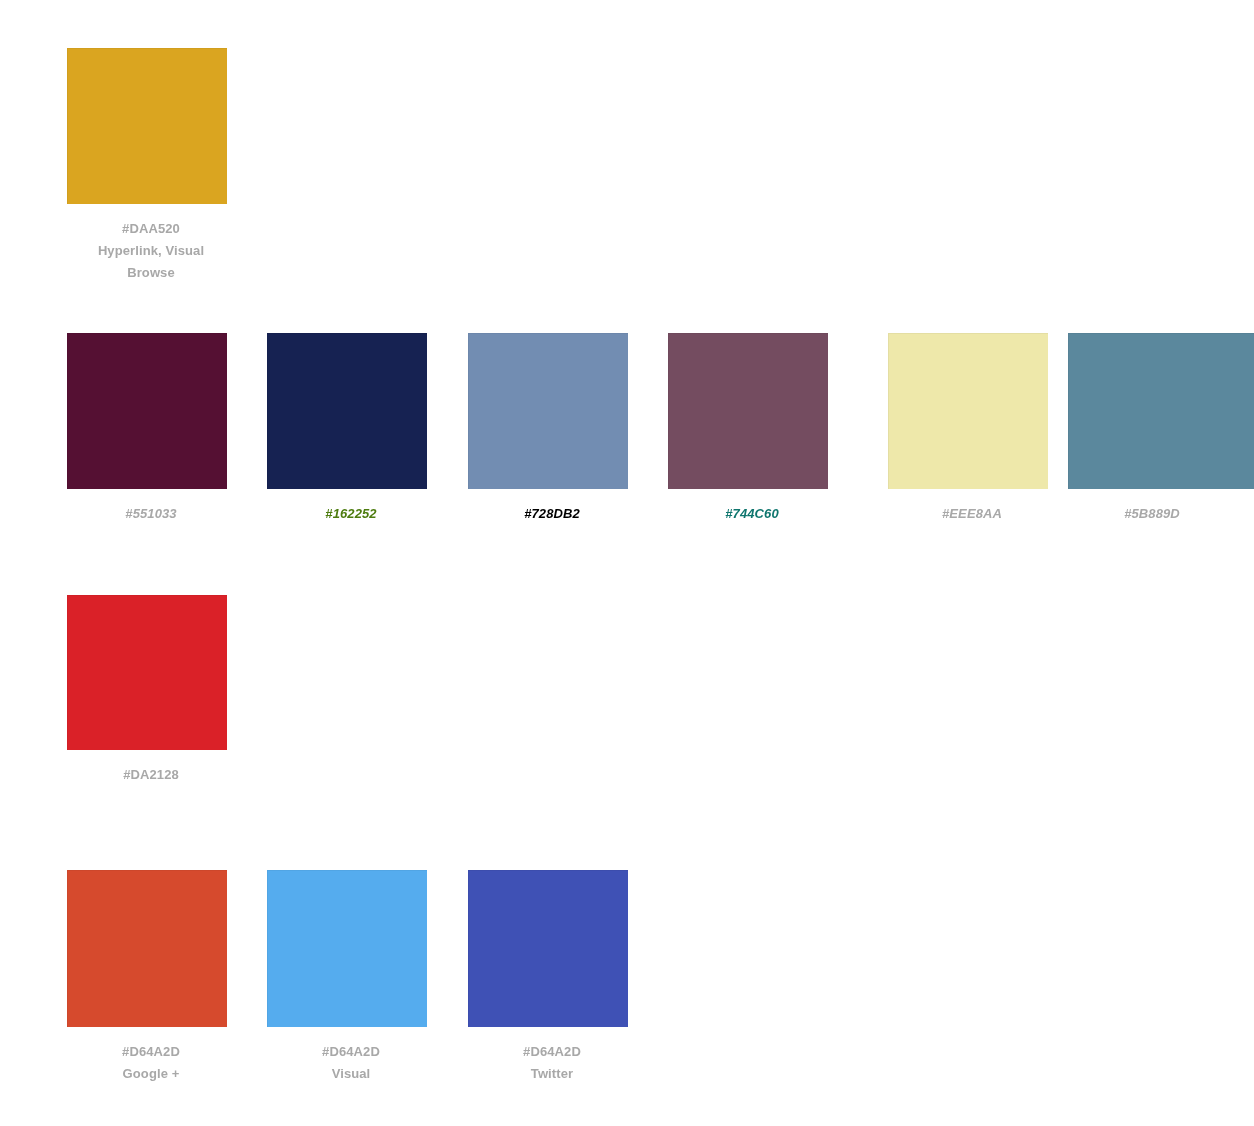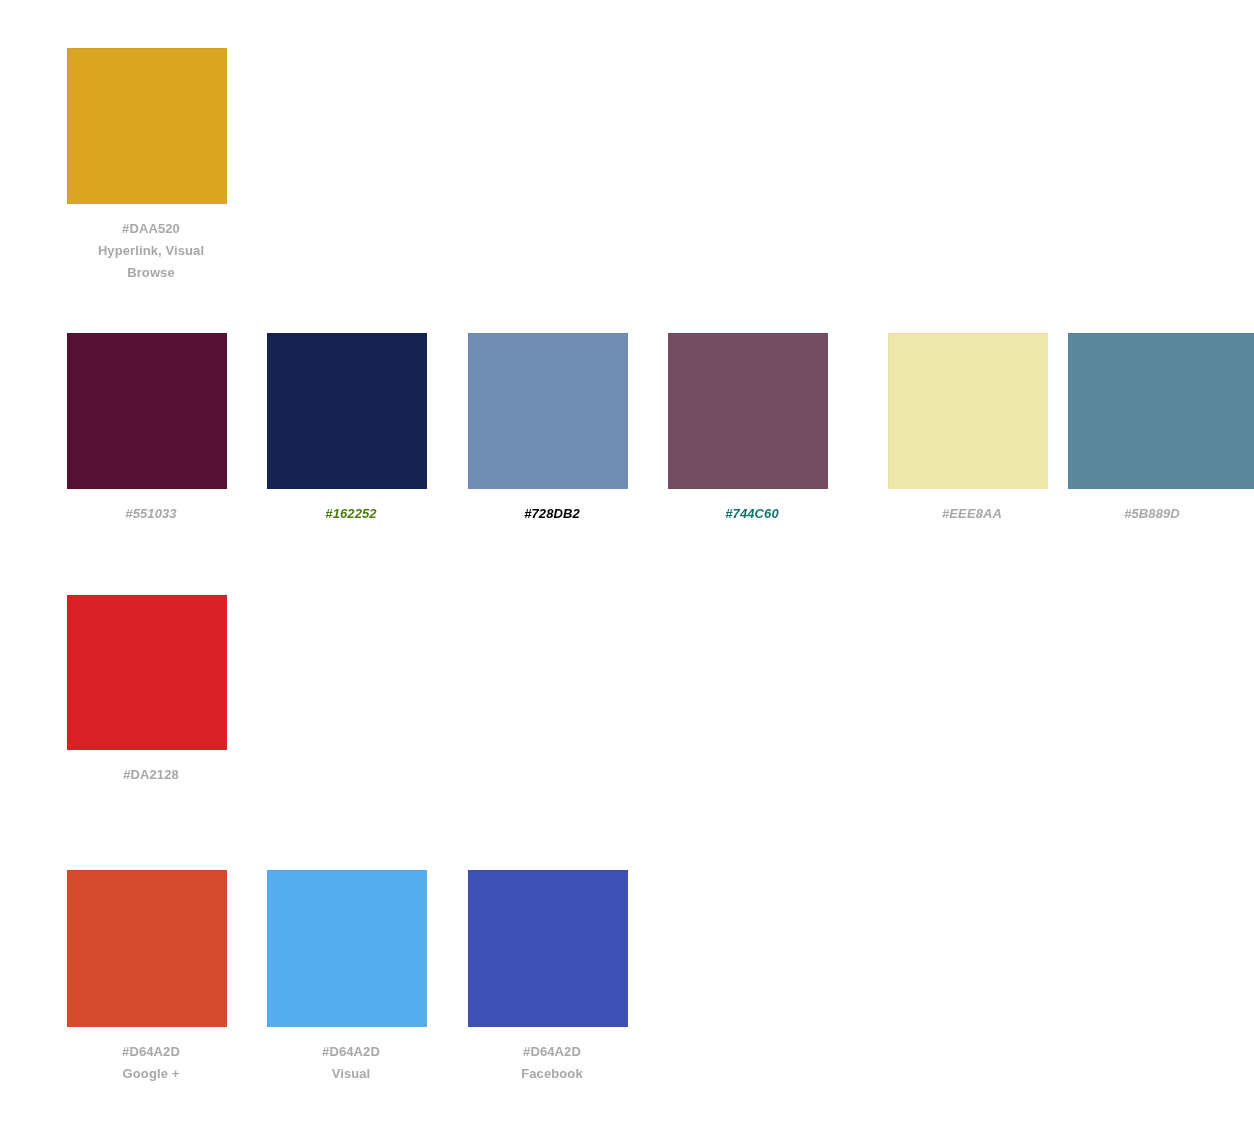--- a/index.html
+++ b/index.html
@@ -161,17 +161,17 @@
     <div class="swatch-caption" style="color: rgb(168, 168, 168);">
       <span class="caption-line">#D64A2D</span>
       <span class="caption-line">Visual</span>
     </div>
   </div>
 
   <div class="swatch-group row-4 col-3">
     <div class="swatch-chip" style="background-color: rgb(63, 81, 181);"></div>
     <div class="swatch-caption" style="color: rgb(168, 168, 168);">
       <span class="caption-line">#D64A2D</span>
-      <span class="caption-line">Facebook</span>
+      <span class="caption-line">Twitter</span>
     </div>
   </div>
 
 </div>
 
 </body></html>

